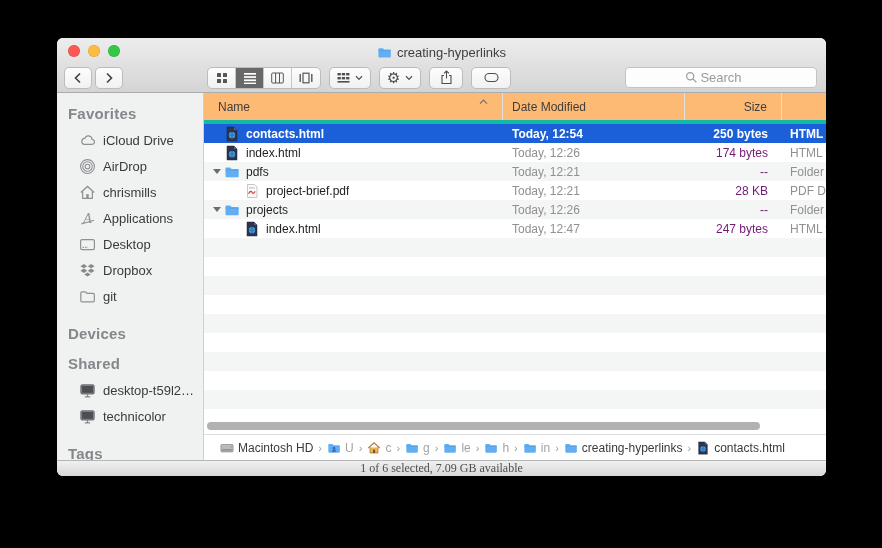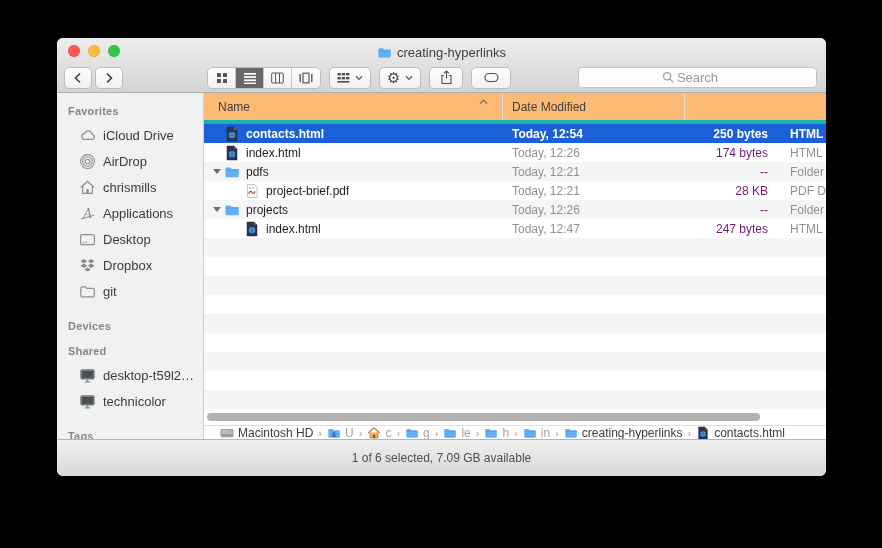--- a/index.html
+++ b/index.html
@@ -24,31 +24,31 @@
     display:flex; align-items:center; justify-content:center; color:#4e4e4e; }
   .nav-btn { width:28px; }
   .nav-btn + .nav-btn { margin-left:3px; }
   .seg-group { display:flex; height:22px; margin-left:84px; border:1px solid #bcbcbc; border-radius:5px; overflow:hidden; background:linear-gradient(#fdfdfd,#f1f1f1); }
   .seg { width:28px; display:flex; align-items:center; justify-content:center; border-right:1px solid #c6c6c6; color:#565656; }
   .seg:last-child { border-right:none; }
   .seg.selected { background:#686868; color:#fff; }
   .tb-gap { width:8px; }
   .combo { padding:0 7px; gap:5px; }
   .gear-glyph { font-size:15px; line-height:1; color:#4c4c4c; }
-  .search-field { margin-left:auto; margin-right:2px; width:239px; height:21px; border:1px solid #c3c3c3; border-radius:4px;
+  .search-field { margin-left:auto; margin-right:2px; width:192px; height:21px; border:1px solid #c3c3c3; border-radius:4px;
     background:#fdfdfd; position:relative; display:flex; align-items:center; justify-content:center; }
   .search-field input { border:none; outline:none; background:transparent; width:100%; height:100%;
     text-align:center; font-size:13px; color:#333; font-family:inherit; }
   .search-field input::placeholder { color:#9a9a9a; }
   .search-mag { position:absolute; left:calc(50% - 36px); top:3px; }
 
   
   .wbody { flex:1; display:flex; min-height:0; }
   .sidebar { flex:0 0 147px; background:#f0f1f1; border-right:1px solid #cfcfcf; padding-top:4px; overflow:hidden; }
-  .sb-header { font-size:11px; font-weight:bold; color:#84878b; padding:8px 0 5px 11px; letter-spacing:.2px; }
+  .sb-header { font-size:15px; font-weight:bold; color:#84878b; padding:8px 0 5px 11px; letter-spacing:.2px; }
   .sb-item { height:26px; display:flex; align-items:center; gap:7px; padding-left:22px; font-size:13px; color:#3b3b3b; }
   .sb-item .ic { width:17px; height:17px; flex:0 0 auto; }
   .sb-spacer-devices { height:8px; }
   .sb-spacer-tags { height:8px; }
 
   .main { flex:1; display:flex; flex-direction:column; min-width:0; background:#fff; }
   .list-header { flex:0 0 auto; height:31px; display:flex; align-items:center; background:#fdba74;
     border-bottom:4px solid #14b8a6; font-size:12px; color:#3e3e3e; }
   .hcol { height:100%; display:flex; align-items:center; border-right:1px solid #e0e0e0; }
   .hcol.name { width:299px; padding-left:14px; position:relative; }
@@ -68,29 +68,29 @@
   .row.selected .c-name, .row.selected .c-date, .row.selected .c-size, .row.selected .c-kind { color:#fff; font-weight:600; }
   .tri-slot { width:14px; display:flex; justify-content:center; flex:0 0 auto; }
   .tri-down { width:0; height:0; border-left:4px solid transparent; border-right:4px solid transparent; border-top:5px solid #6d6d6d; }
   .indent-1 { width:20px; flex:0 0 auto; }
   .c-name .ic { width:16px; height:16px; margin-right:6px; flex:0 0 auto; }
   .fname { white-space:nowrap; overflow:hidden; text-overflow:ellipsis; }
 
   .hscroll { position:absolute; left:0; right:0; bottom:2px; height:11px; }
   .hthumb { position:absolute; left:3px; top:1px; width:553px; height:8px; border-radius:4px; background:#b2b2b2; }
 
-  .pathbar { flex:0 0 auto; height:14px; border-top:1px solid #dedede; background:#fff; display:flex; align-items:center;
+  .pathbar { flex:0 0 auto; height:26px; border-top:1px solid #dedede; background:#fff; display:flex; align-items:center;
     padding-left:16px; font-size:12px; white-space:nowrap; overflow:hidden; }
   .pseg { display:flex; align-items:center; gap:4px; color:#3a3a3a; }
   .pseg.muted { color:#a3a3a3; }
   .pseg .ic { width:14px; height:14px; }
   .psep { color:#9b9b9b; margin:0 5px; font-size:11px; }
 
-  .statusbar { flex:0 0 auto; height:37px; background:linear-gradient(#f0f0f0,#d8d8d8); border-top:1px solid #b5b5b5;
-    display:flex; align-items:center; justify-content:center; font-size:12px; color:#4e4e4e; }
+  .statusbar { flex:0 0 auto; height:16px; background:linear-gradient(#f0f0f0,#d8d8d8); border-top:1px solid #b5b5b5;
+    display:flex; align-items:center; justify-content:center; font-size:12px; color:#4e4e4e;font-family:Liberation Serif, serif; }
 
   .icdef { position:absolute; width:0; height:0; overflow:hidden; }
   .ic { display:block; }
 </style>
 </head>
 <body>
 
 <svg class="icdef" xmlns="http://www.w3.org/2000/svg">
   <symbol id="i-folder" viewBox="0 0 16 16">
     <path d="M1.5 4.6c0-.7.5-1.2 1.2-1.2h3.5l1.4 1.5h6c.7 0 1.1.5 1.1 1.2v5.9c0 .8-.5 1.3-1.3 1.3H2.7c-.7 0-1.2-.5-1.2-1.3z" fill="#63aef2"></path>
@@ -379,20 +379,23 @@
         <div class="list-header">
           <div class="hcol name">
             <span>Name</span>
             <svg class="ic sort-caret" width="9" height="6">
                 <use href="#i-caretUp"></use>
               </svg>
           </div>
           <div class="hcol date">
             <span>Date Modified</span>
           </div>
+          <div class="hcol size">
+            <span>Size</span>
+          </div>
           <div class="hcol kind">
             <span>Kind</span>
           </div>
         </div>
 
         <div class="rows">
 
           <div class="row selected">
             <div class="c-name">
                 <span class="tri-slot"></span>

